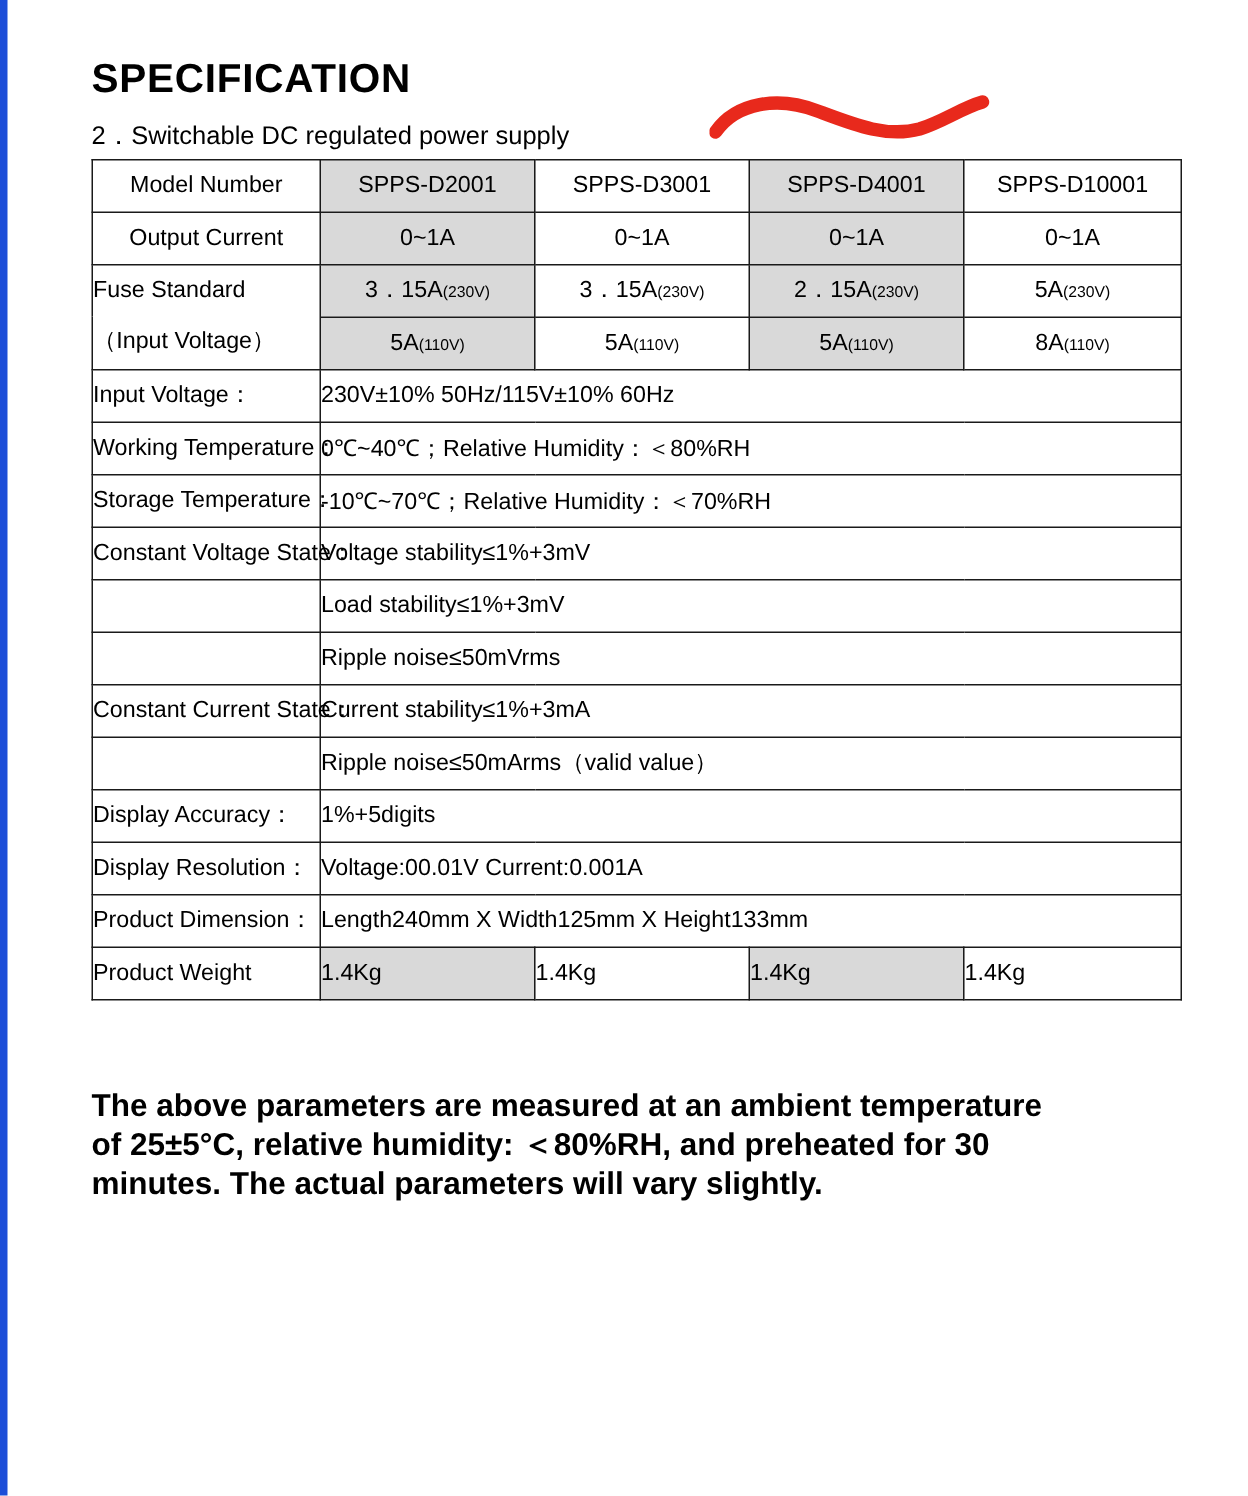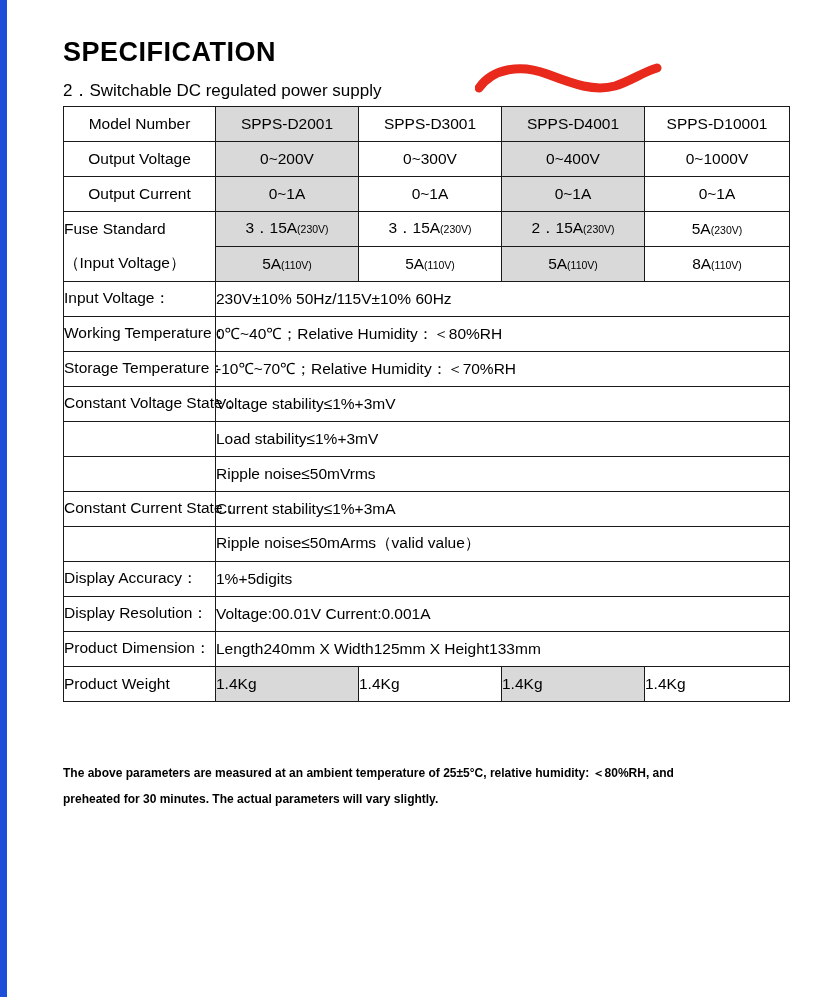--- a/index.html
+++ b/index.html
@@ -12,21 +12,21 @@
     background: #ffffff;
     font-family: "Liberation Sans", sans-serif;
     color: #000000;
     overflow: hidden;
   }
   .page {
     position: relative;
     width: 720px;
     height: 997px;
     box-sizing: border-box;
-    border-left: 7px solid #1d4ed8;
+    border-left: 5px solid #1d4ed8;
     background: #ffffff;
   }
   .content {
     position: absolute;
     left: 56px;
     top: 38px;
     width: 726px;
   }
   .spec-title {
     font-size: 27px;
@@ -110,21 +110,21 @@
     padding-left: 56px;
   }
   .label-colon {
     font-size: 16.5px;
     padding-left: 8px;
     white-space: nowrap;
     margin-top: 20px;
   }
   .footer-note {
     margin-top: 58px;
-    font-size: 12px;
+    font-size: 21px;
     font-weight: bold;
     line-height: 26px;
     width: 640px;
   }
 </style>
 </head>
 <body>
 
 <div class="page">
   <div class="content">
@@ -148,27 +148,20 @@
       </colgroup>
       <tbody>
         <tr>
           <td class="c-label-center">Model Number</td>
           <td class="c-val shade">SPPS-D2001</td>
           <td class="c-val">SPPS-D3001</td>
           <td class="c-val shade">SPPS-D4001</td>
           <td class="c-val">SPPS-D10001</td>
         </tr>
         <tr>
-          <td class="c-label-center">Output Voltage</td>
-          <td class="c-val shade">0~200V</td>
-          <td class="c-val">0~300V</td>
-          <td class="c-val shade">0~400V</td>
-          <td class="c-val">0~1000V</td>
-        </tr>
-        <tr>
           <td class="c-label-center">Output Current</td>
           <td class="c-val shade">0~1A</td>
           <td class="c-val">0~1A</td>
           <td class="c-val shade">0~1A</td>
           <td class="c-val">0~1A</td>
         </tr>
 
         <tr>
           <td class="fuse-label-main" style="border-bottom:none;">Fuse Standard</td>
           <td class="fuse-cell shade">

